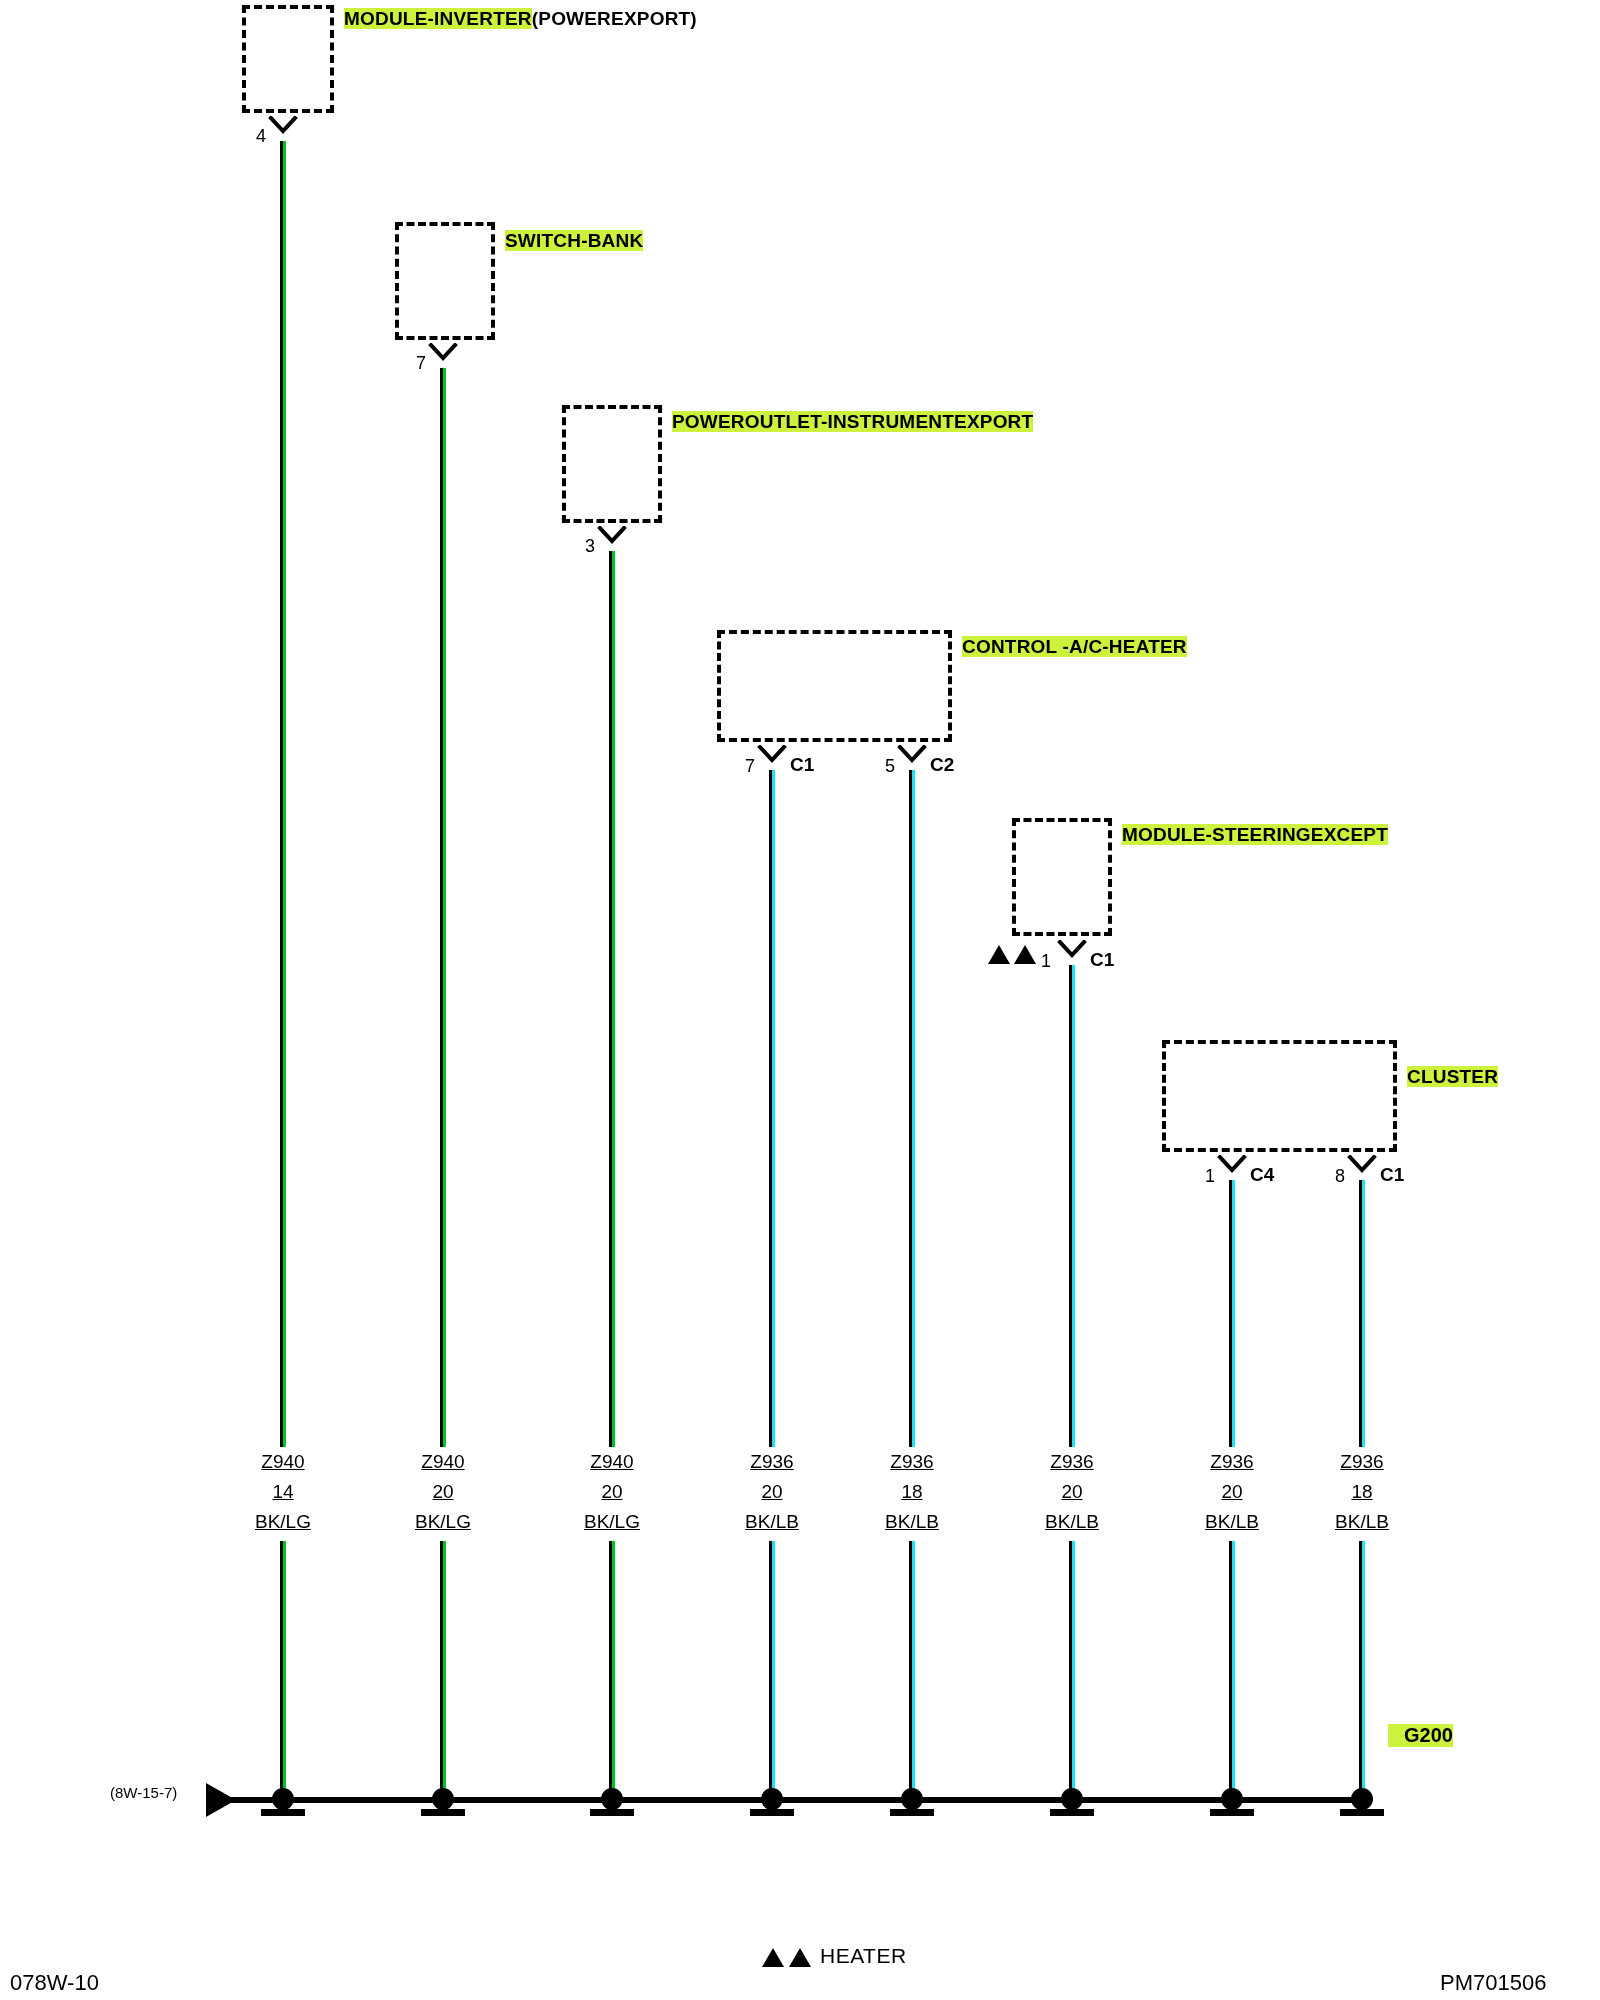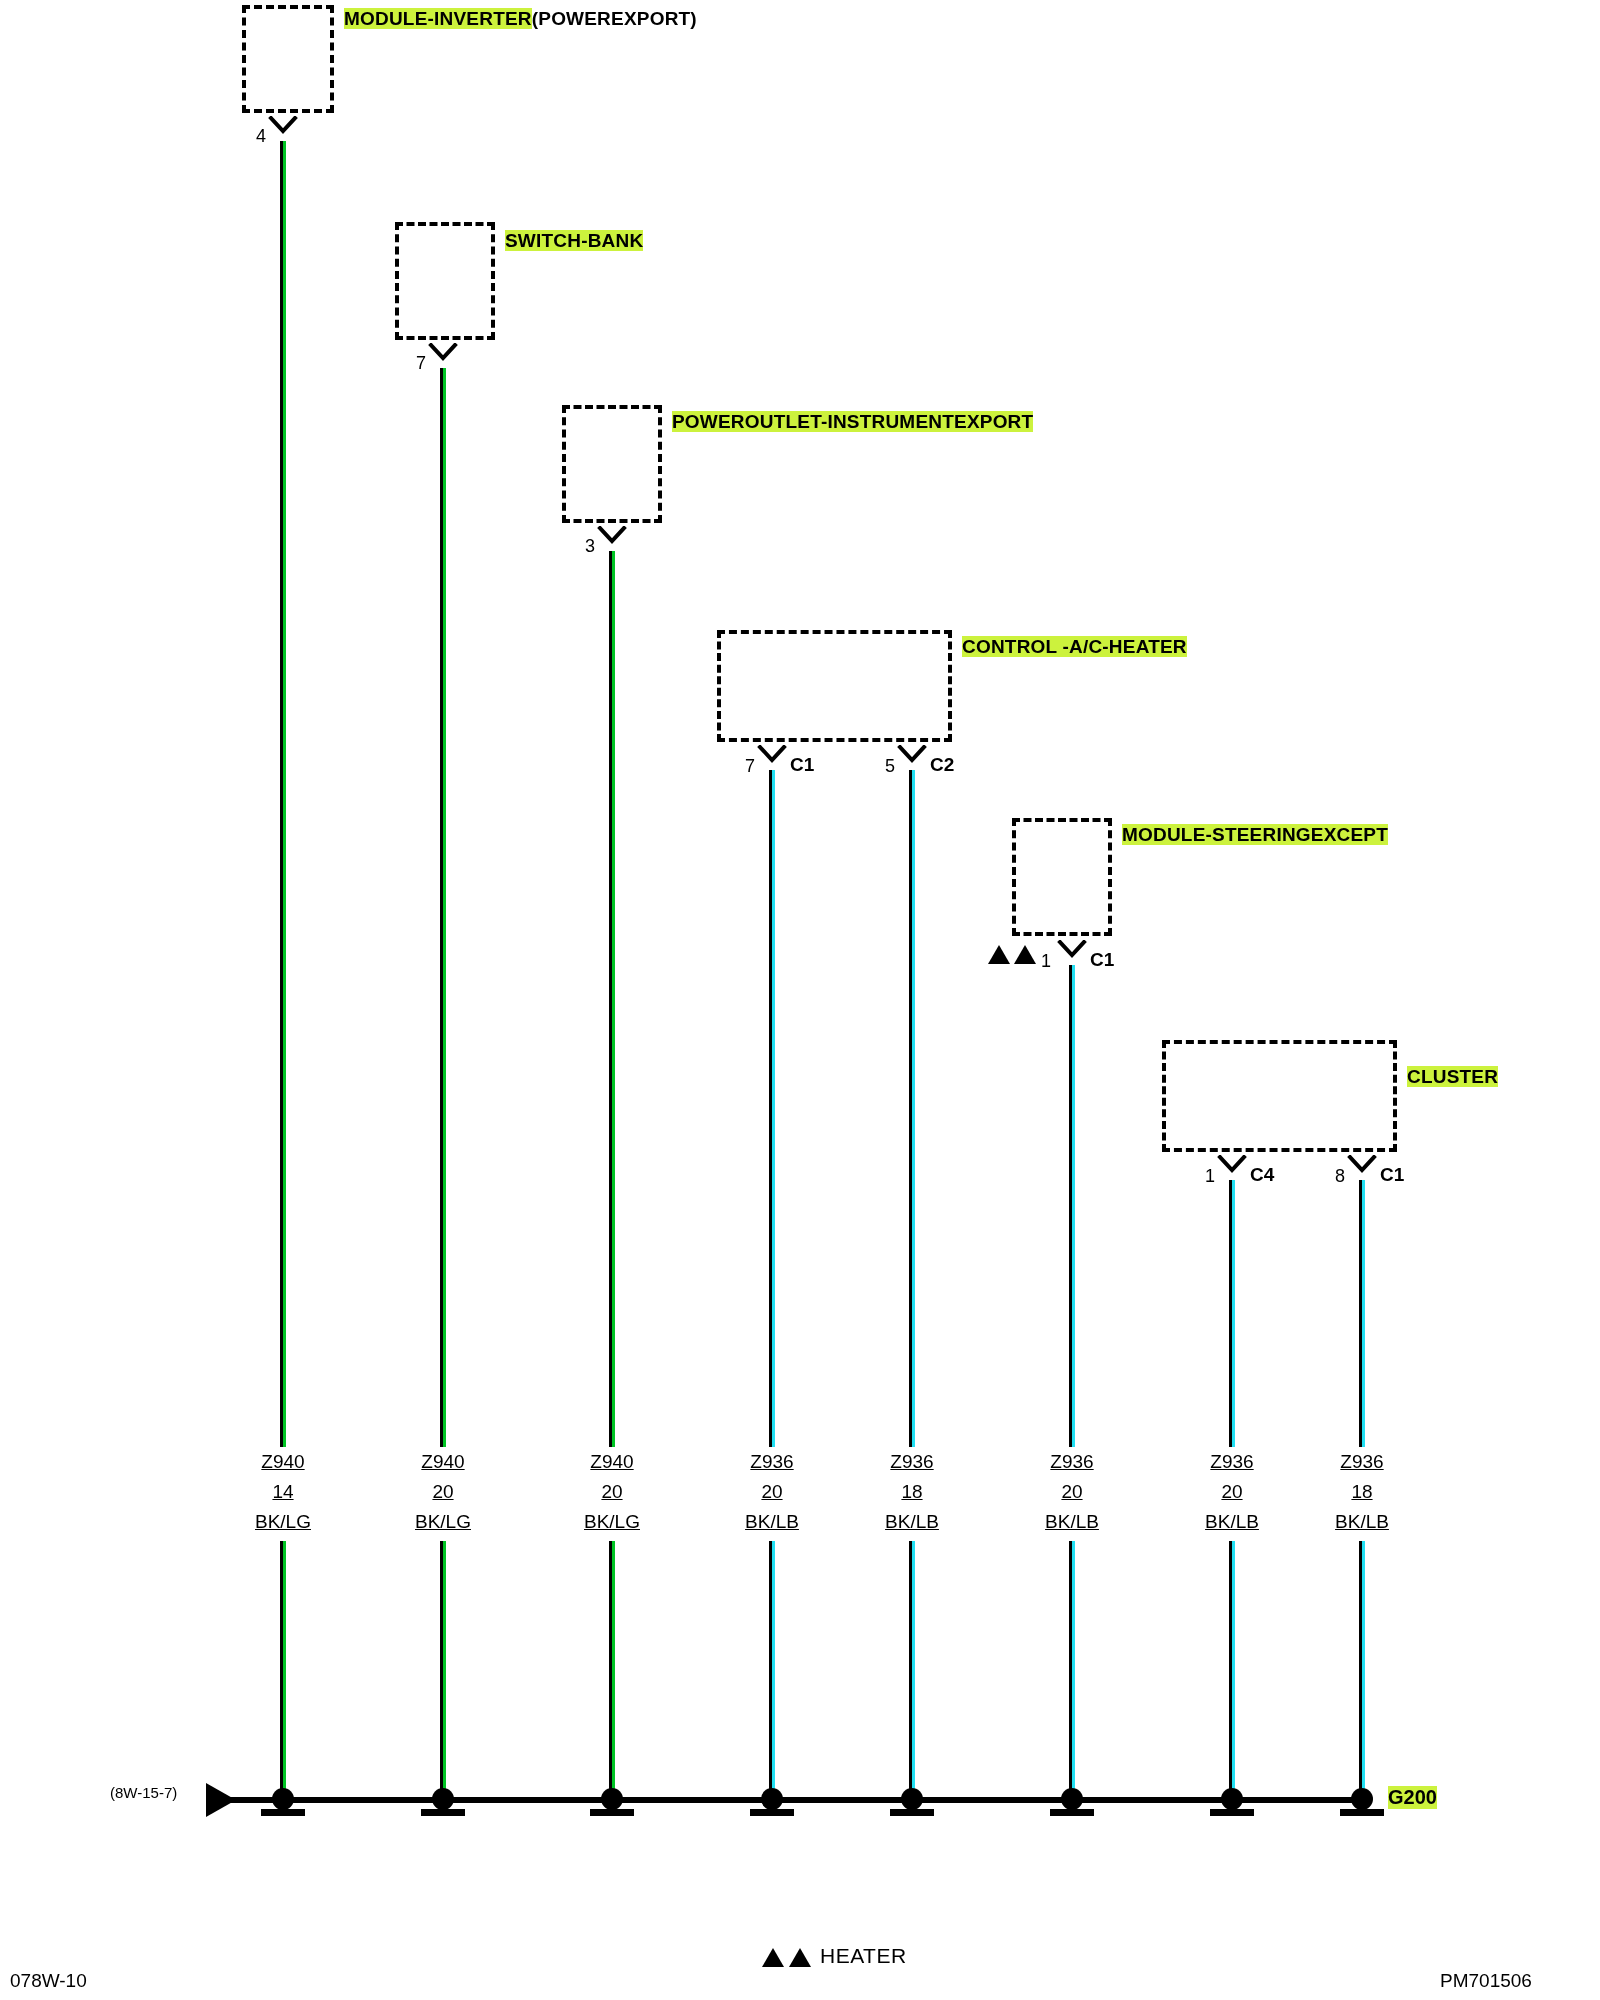--- a/index.html
+++ b/index.html
@@ -34,21 +34,21 @@
   .arrow-ref{position:absolute;font-size:15px;white-space:nowrap;}
   .arrow-tri{position:absolute;width:0;height:0;border-left:30px solid #000;
              border-top:17px solid transparent;border-bottom:17px solid transparent;}
 
   .gnd-label{position:absolute;font-size:20px;font-weight:bold;background:#ccf23d;}
 
   .tri{position:absolute;width:0;height:0;border-left:11px solid transparent;
        border-right:11px solid transparent;border-bottom:19px solid #000;}
 
   .legend-text{position:absolute;font-size:21px;letter-spacing:.5px;}
-  .corner-id{position:absolute;font-size:19px;}
+  .corner-id{position:absolute;font-size:22px;}
 </style>
 </head>
 <body>
 
 <div id="sheet">
     <div class="comp-box" style="left: 242px; top: 5px; width: 92px; height: 108px;"></div>
     <div class="comp-label" style="left: 344px; top: 6px;"><span class="lab-line hi">MODULE-</span><span class="lab-line hi">INVERTER</span><span class="lab-line">(POWER</span><span class="lab-line">EXPORT)</span></div>
     <svg width="30" height="26" class="yconn" style="left: 268px; top: 116px;">
       <path d="M3,2 L15,15 L27,2" stroke="#000" stroke-width="4" fill="none" stroke-linecap="square"></path>
     </svg>
@@ -166,19 +166,19 @@
     <div class="splice" style="left: 761px; top: 1788px;"></div>
     <div class="splice-bar" style="left: 750px; top: 1809px;"></div>
     <div class="splice" style="left: 901px; top: 1788px;"></div>
     <div class="splice-bar" style="left: 890px; top: 1809px;"></div>
     <div class="splice" style="left: 1061px; top: 1788px;"></div>
     <div class="splice-bar" style="left: 1050px; top: 1809px;"></div>
     <div class="splice" style="left: 1221px; top: 1788px;"></div>
     <div class="splice-bar" style="left: 1210px; top: 1809px;"></div>
     <div class="splice" style="left: 1351px; top: 1788px;"></div>
     <div class="splice-bar" style="left: 1340px; top: 1809px;"></div>
-    <div class="gnd-label" style="left: 1388px; top: 1786px;">G200</div>
+    <div class="gnd-label" style="left: 1388px; top: 1724px; padding-left: 16px;">G200</div>
     <div class="tri" style="left: 762px; top: 1948px;"></div>
     <div class="tri" style="left: 789px; top: 1948px;"></div>
     <div class="legend-text" style="left: 820px; top: 1944px;">HEATER</div>
     <div class="corner-id" style="left: 10px; top: 1970px;">078W-10</div>
     <div class="corner-id" style="right: 0px; left: 1440px; top: 1970px;">PM701506</div>
   </div>
 
 </body></html>

